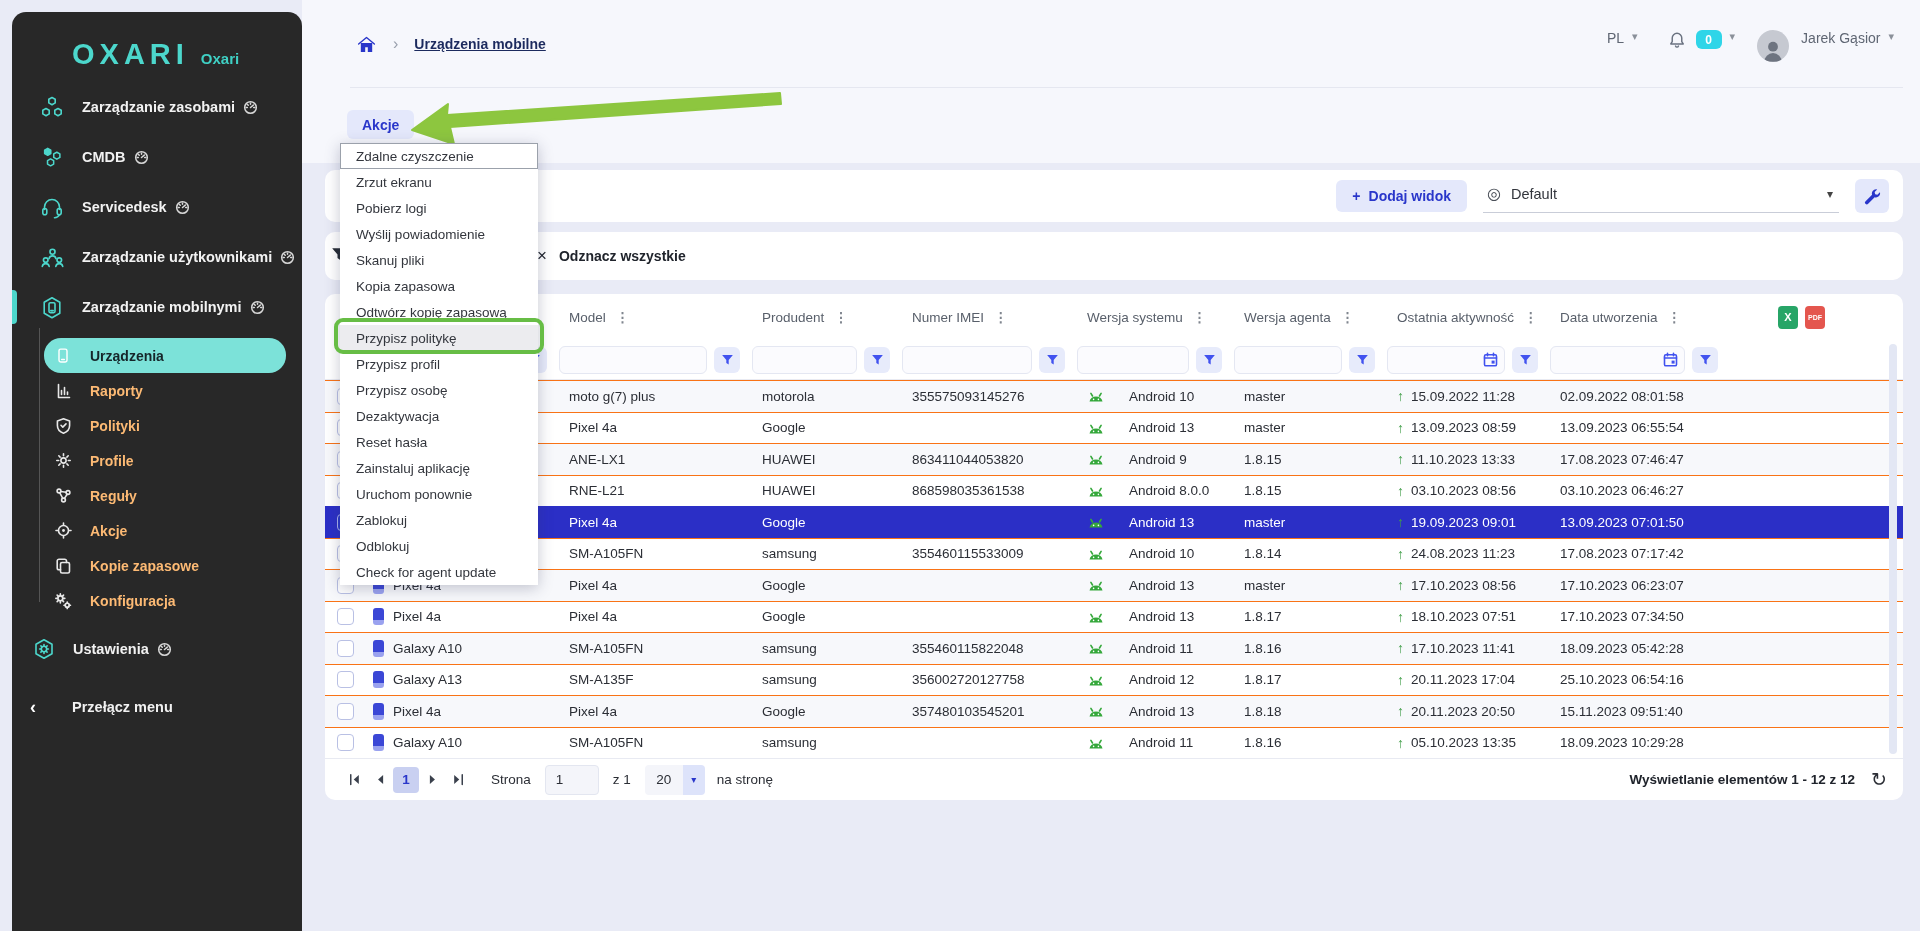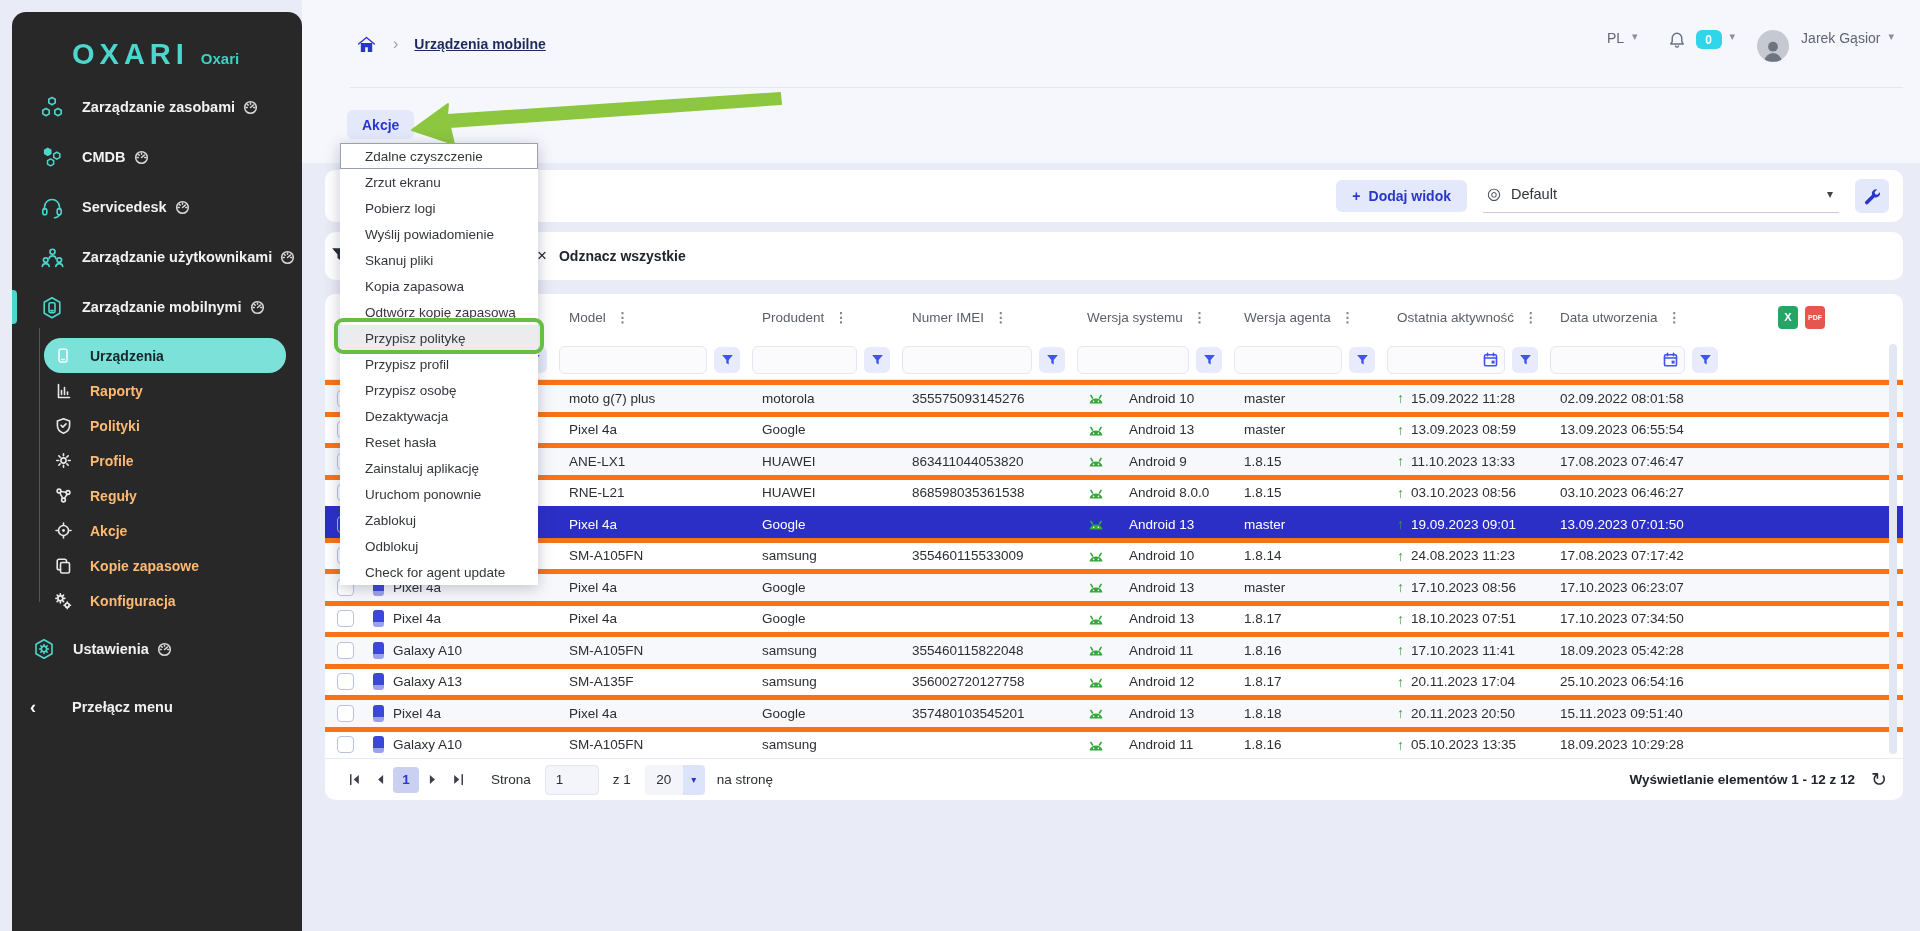--- a/index.html
+++ b/index.html
@@ -46,21 +46,21 @@
   .uname{margin-left:12px;cursor:pointer}
 
   .akcje-btn{position:absolute;left:347px;top:110px;height:29px;padding:0 15px;background:#e4e8fb;border:none;border-radius:6px;color:#2936ca;font-size:14px;font-weight:700;font-family:inherit;cursor:pointer;z-index:20}
 
   
   .arrow-annotation{position:absolute;left:408px;top:85px;z-index:45;pointer-events:none}
   .green-ring{position:absolute;left:334px;top:318px;width:210px;height:36px;border:4px solid #67bd45;border-radius:9px;z-index:60;pointer-events:none}
 
   
   .menu{position:absolute;left:340px;top:143px;width:198px;background:#fff;z-index:50;box-shadow:0 3px 14px rgba(50,55,90,.28)}
-  .menu-item{height:26px;display:flex;align-items:center;padding:0 25px;font-size:13.5px;color:#33363d;cursor:pointer;white-space:nowrap}
+  .menu-item{height:26px;display:flex;align-items:center;padding:0 16px;font-size:13.5px;color:#33363d;cursor:pointer;white-space:nowrap}
   .menu-item.focused{box-shadow:inset 0 0 0 1px #9ba1ab}
   .menu-item.hovered{background:#ececef}
 
   
   .card{position:absolute;left:325px;right:17px;background:#fff;border-radius:10px}
   .toolbar-card{top:170px;height:52px;display:flex;align-items:center;justify-content:flex-end;padding-right:14px;gap:16px}
   .addview-btn{height:32px;padding:0 16px;background:#e4e8fb;border:none;border-radius:6px;color:#2936ca;font-size:14px;font-weight:700;font-family:inherit;display:flex;align-items:center;gap:8px;cursor:pointer}
   .view-select{width:356px;height:34px;display:flex;align-items:center;gap:10px;border-bottom:1px solid #c9cdd8;padding:0 6px 4px 4px;cursor:pointer}
   .view-ico{color:#4a4f58;font-size:16px}
   .view-lbl{color:#32353c;font-size:14.5px;flex:1}
@@ -79,21 +79,21 @@
   .th .kebab{margin-left:10px;color:#80868f;font-weight:700;cursor:pointer;letter-spacing:1px}
   .th.export{padding-left:50px;gap:7px}
   .xls-icon{width:20px;height:23px;background:#27a567;border-radius:4px;color:#fff;font-size:11px;font-weight:700;display:flex;align-items:center;justify-content:center;cursor:pointer}
   .pdf-icon{width:20px;height:23px;background:#e4564e;border-radius:4px;color:#fff;font-size:7px;font-weight:700;display:flex;align-items:center;justify-content:center;cursor:pointer}
   .tfilters{height:40px;border-bottom:1px solid #e8eaf2}
   .tf{display:flex;align-items:center;gap:7px;padding:0 10px 0 2px}
   .finp{position:relative;flex:1;height:28px;background:#fbfbfe;border:1px solid #e4e7f2;border-radius:6px;display:flex;align-items:center}
   .finp input{width:100%;height:100%;border:none;background:transparent;outline:none;font-family:inherit;font-size:13px;padding:0 8px;color:#333}
   .finp .cal{position:absolute;right:6px;color:#4152ef;display:flex}
   .fbtn{width:26px;height:26px;flex:none;background:#e7ebfb;border:none;border-radius:6px;color:#4152ef;display:flex;align-items:center;justify-content:center;cursor:pointer}
-  .row{height:31.5px;border-top:5px solid #f97316;font-size:13.5px;color:#2b2e35;cursor:pointer}
+  .row{height:31.5px;border-top:1px solid #f97316;font-size:13.5px;color:#2b2e35;cursor:pointer}
   .row.odd{background:#f7f8fb}
   .row.selected{background:#2b2fc6;color:#fff;border-top-color:#2b2fc6}
   .td{display:flex;align-items:center;padding-left:12px;white-space:nowrap;overflow:hidden}
   .td.cbc{justify-content:center;padding-left:0}
   .cb{width:17px;height:17px;border:1.5px solid #b9c0e4;border-radius:4px;background:#fff;display:flex;align-items:center;justify-content:center;font-size:11px;color:#fff;cursor:pointer}
   .cb.checked{background:#2936ca;border-color:#aab1ee}
   .td.name{padding-left:8px;gap:9px}
   .phone-glyph{width:11px;height:17px;border-radius:3px;background:linear-gradient(#3b47d6 72%,#9aa2ef 72%);flex:none}
   .td.os{gap:24px;color:inherit}
   .andro{color:#35a83b;display:flex;flex:none}

